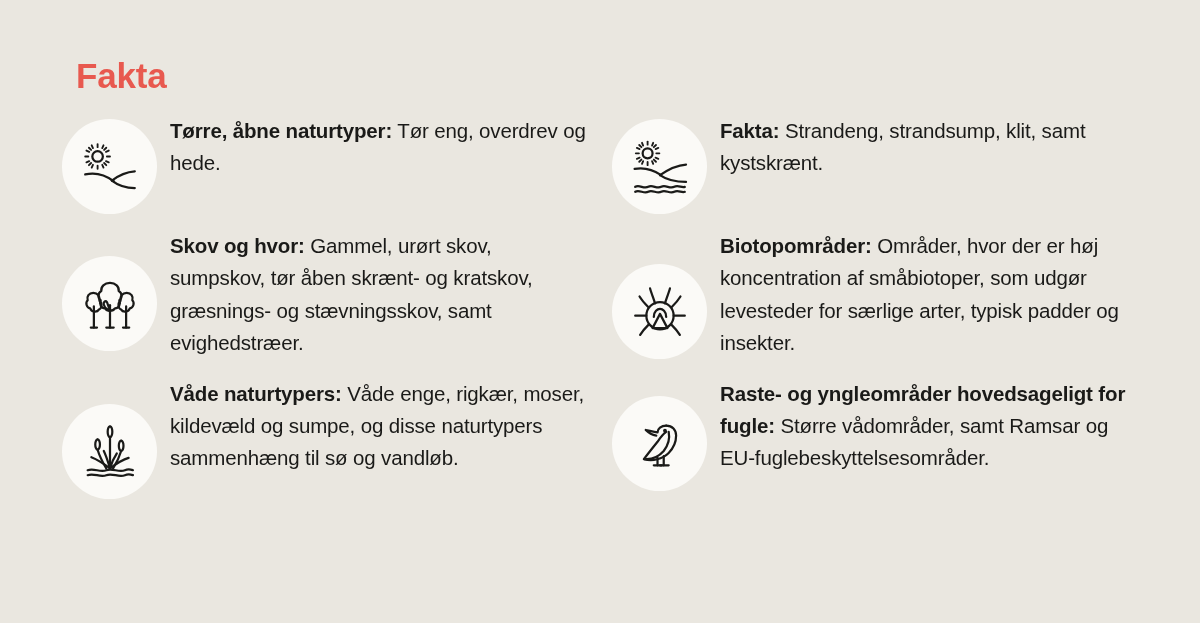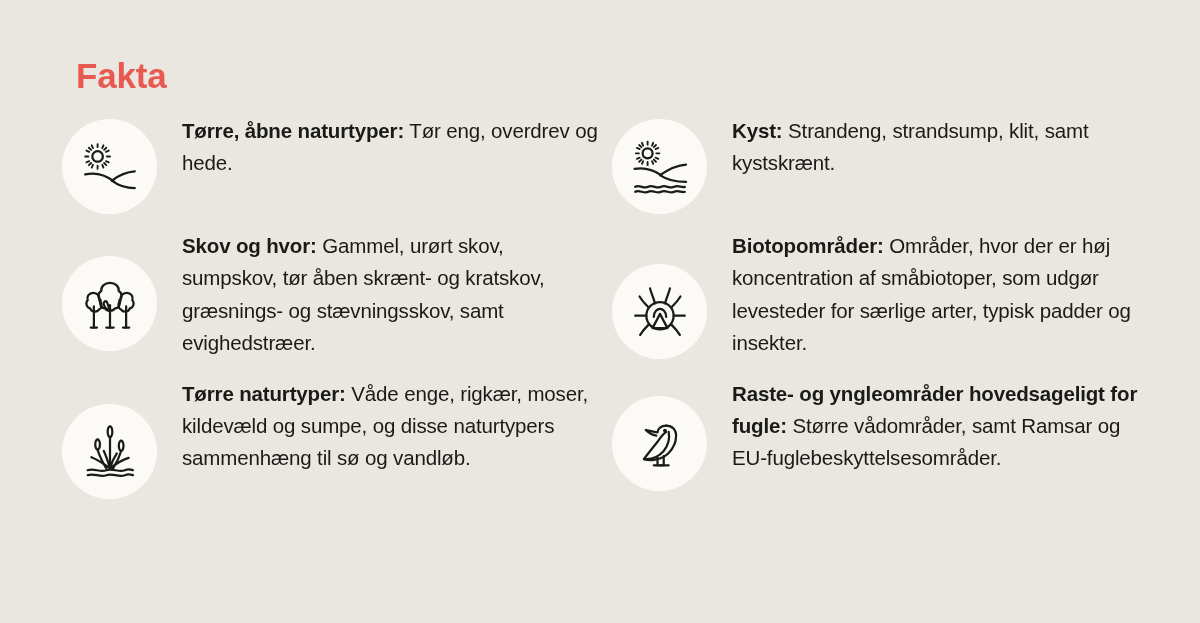--- a/index.html
+++ b/index.html
@@ -49,21 +49,20 @@
   }
 
   .column-left  { padding-left: 62px; }
   .column-right { padding-left: 12px; }
 
   .fact-item {
     display: flex;
     flex-direction: row;
     align-items: flex-start;
     margin-bottom: 18px;
-    gap: 12px;
   }
 
   .icon-circle {
     flex: 0 0 auto;
     width: 95px;
     height: 95px;
     border-radius: 50%;
     background: #fbfaf7;
     display: flex;
     align-items: center;
@@ -196,21 +195,21 @@
             <path class="ico" d="M50 78 C 42 72, 30 64, 20 60"></path>
             <path class="ico" d="M50 78 C 58 72, 70 64, 80 61"></path>
             <path class="ico" d="M50 78 C 47 68, 44 58, 40 50"></path>
             <path class="ico" d="M50 78 C 53 68, 57 60, 61 54"></path>
 
             <path class="ico" d="M14 81 C 24 77, 34 85, 44 81 C 54 77, 64 85, 74 81 C 80 78.5, 84 80, 87 81"></path>
             <path class="ico" d="M14 89 C 24 85, 34 93, 44 89 C 54 85, 64 93, 74 89 C 80 86.5, 84 88, 87 89"></path>
           </svg>
         </div>
         <div class="fact-text">
-          <span class="lead">Tørre naturtyper:</span><span> Våde enge, rigkær, moser, kildevæld og sumpe, og disse naturtypers sammenhæng til sø og vandløb.</span>
+          <span class="lead">Våde naturtypers:</span><span> Våde enge, rigkær, moser, kildevæld og sumpe, og disse naturtypers sammenhæng til sø og vandløb.</span>
         </div>
       </div>
 
     </div>
 
     <div class="column column-right">
 
       <div class="fact-item item-coast">
         <div class="icon-circle">
           <svg viewBox="0 0 100 100" aria-hidden="true">
@@ -234,21 +233,21 @@
               <line x1="12.7" y1="36.8" x2="17.2" y2="35"></line>
             </g>
             <path class="ico" d="M9 53 C 25 50, 40 55, 52 63"></path>
             <path class="ico" d="M92 46 C 76 47, 63 54, 50 63"></path>
             <path class="ico" d="M50 63 C 60 70, 75 74, 92 74"></path>
             <path class="ico" d="M10 82 C 17 78, 24 86, 31 82 C 38 78, 45 86, 52 82 C 59 78, 66 86, 73 82 C 79 78.5, 85 84, 90 82"></path>
             <path class="ico" d="M10 90 C 17 86, 24 94, 31 90 C 38 86, 45 94, 52 90 C 59 86, 66 94, 73 90 C 79 86.5, 85 92, 90 90"></path>
           </svg>
         </div>
         <div class="fact-text">
-          <span class="lead">Kyst:</span><span> Strandeng, strandsump, klit, samt kystskrænt.</span>
+          <span class="lead">Fakta:</span><span> Strandeng, strandsump, klit, samt kystskrænt.</span>
         </div>
       </div>
 
       <div class="fact-item item-biotope">
         <div class="icon-circle">
           <svg viewBox="0 0 100 100" aria-hidden="true">
 
             <path class="ico" d="M42 36 C 39 27, 36 19, 34 12"></path>
             <path class="ico" d="M58 36 C 61 27, 64 19, 66 12"></path>
 

